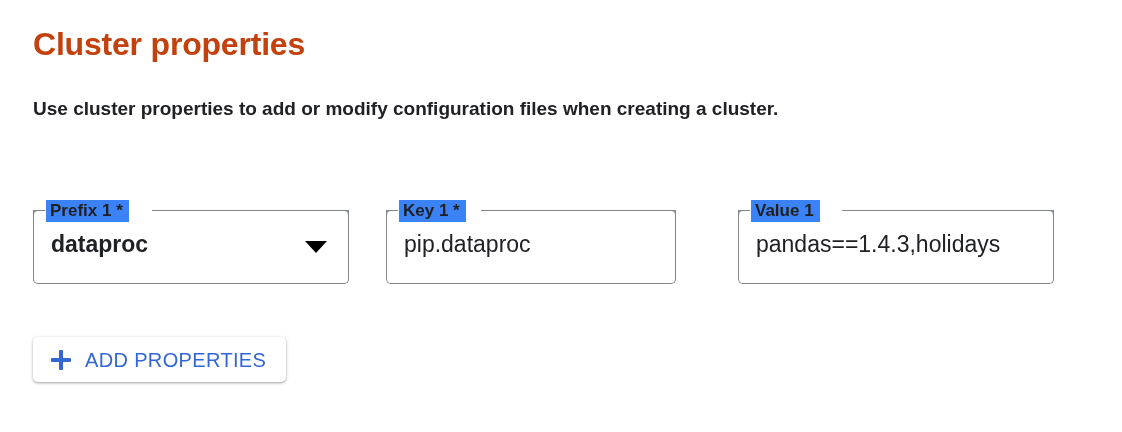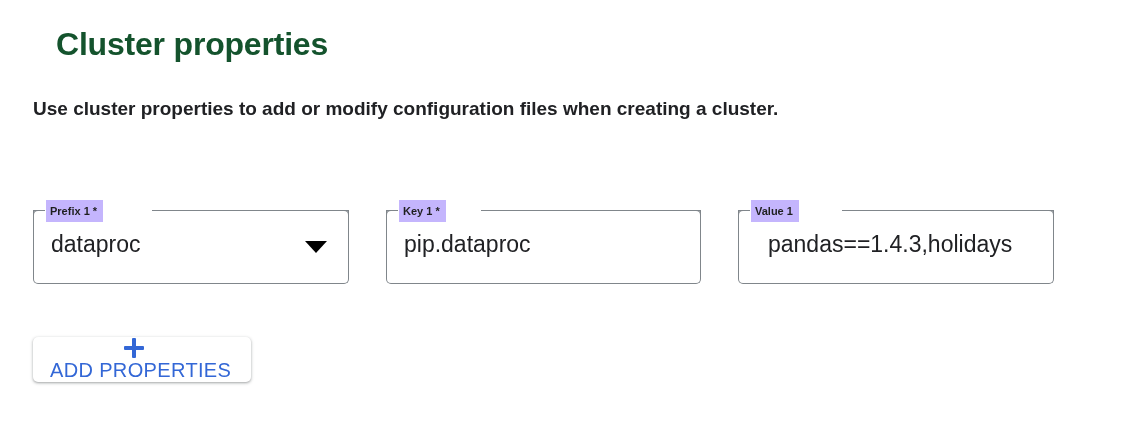--- a/index.html
+++ b/index.html
@@ -27,23 +27,22 @@
 
   
   .page-title {
     position: absolute;
     left: 33px;
     top: 24px;
     font-size: 32px;
     line-height: 40px;
     font-weight: 700;
     letter-spacing: -0.2px;
-    color: #14532d;
-    white-space: nowrap;
-    margin-left: 23px;
+    color: #c2410c;
+    white-space: nowrap;
   }
 
   .page-desc {
     position: absolute;
     left: 33px;
     top: 96px;
     font-size: 19px;
     line-height: 26px;
     font-weight: 700;
     color: #202124;
@@ -58,21 +57,21 @@
     height: 84px;
   }
 
   .field {
     position: absolute;
     top: 0;
     height: 84px;
     box-sizing: border-box;
   }
   .field.prefix { left: 0px;   width: 316px; }
-  .field.key    { left: 353px; width: 315px; }
+  .field.key    { left: 353px; width: 290px; }
   .field.value  { left: 705px; width: 316px; text-decoration: underline; }
 
   
   .outline {
     position: absolute;
     left: 0;
     top: 11px;
     right: 0;
     bottom: 0;
     border: 1px solid #80868b;
@@ -120,25 +119,25 @@
     top: -1px;
     border-left: none;
     border-bottom: none;
     border-top-right-radius: 5px;
   }
 
   .field-label {
     position: absolute;
     left: 13px;
     top: 0px;
-    font-size: 11px;
+    font-size: 17px;
     line-height: 22px;
     font-weight: 700;
     color: #1f1f1f;
-    background: #c4b5fd;
+    background: #3b82f6;
     padding: 0 6px 0 4px;
     white-space: nowrap;
     z-index: 2;
   }
 
   .field-value {
     position: absolute;
     left: 18px;
     right: 14px;
     top: 28px;
@@ -147,22 +146,22 @@
     font-weight: 400;
     color: #202124;
     white-space: nowrap;
     overflow: hidden;
     background: transparent;
     border: none;
     outline: none;
     padding: 0;
     font-family: "Liberation Sans", sans-serif;
   }
-  .field.value .field-value { right: 12px; margin-left: 12px; }
-  .field.prefix .field-value { right: 60px; }
+  .field.value .field-value { right: 12px; }
+  .field.prefix .field-value { right: 60px; font-weight: bold; }
 
   
   .caret {
     position: absolute;
     right: 22px;
     top: 41px;
     width: 0;
     height: 0;
     border-left: 11px solid transparent;
     border-right: 11px solid transparent;
@@ -179,21 +178,20 @@
     align-items: center;
     padding: 0 20px 0 17px;
     background: #ffffff;
     border: none;
     border-radius: 5px;
     box-shadow: 0 1px 2px 0 rgba(60,64,67,0.30),
                 0 1px 3px 1px rgba(60,64,67,0.15);
     cursor: pointer;
     font-family: "Liberation Sans", sans-serif;
     box-sizing: border-box;
-    flex-direction: column;
   }
   .add-btn .plus {
     position: relative;
     width: 22px;
     height: 22px;
     margin-right: 13px;
     flex: 0 0 auto;
   }
   .add-btn .plus::before,
   .add-btn .plus::after {

